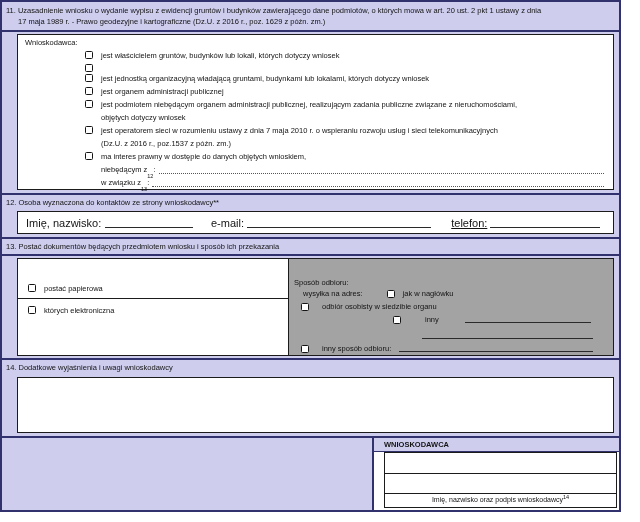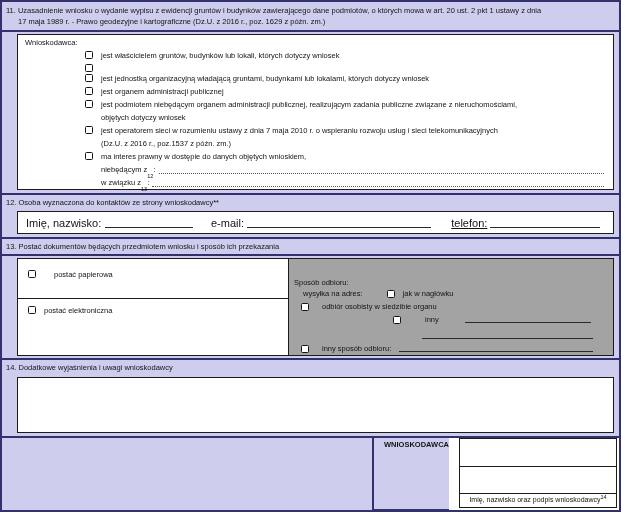--- a/index.html
+++ b/index.html
@@ -23,33 +23,33 @@
   .int-line { display:flex; align-items:flex-end; line-height:13px; margin-left:16px; }
   .dots { flex:1; border-bottom:1px dotted #555; margin:0 2px 2px 3px; height:9px; }
   sup { font-size:5.5px; vertical-align:super; line-height:0; }
   .box12 { height:23px; padding:0 8px; display:flex; align-items:flex-end; font-size:11px; }
   .box12 .lbl { padding-bottom:4px; white-space:nowrap; }
   .uline { border-bottom:1px solid #2a2a2a; height:0; margin-bottom:5px; }
   .u1 { flex:1; margin-left:4px; } .u2 { flex:2.1; margin-left:3px; } .u3 { flex:1.25; margin:0 5px 5px 3px; }
   .ml18 { margin-left:18px; } .ml8 { margin-left:20px;text-decoration:underline; }
   .t13 { display:flex; height:98px; font-size:7.5px; }
   .t13-left { width:272px; border:1px solid #1b1b1b; background:#fff; display:flex; flex-direction:column; }
-  .t13-c1 { height:40px; border-bottom:1px solid #1b1b1b; padding:9px 4px 0 10px;gap:10px; }
+  .t13-c1 { height:40px; border-bottom:1px solid #1b1b1b; padding:23px 4px 0 10px; }
   .t13-c2 { flex:1; padding:5px 4px 0 10px; }
   .t13-right { flex:1; border:1px solid #1b1b1b; border-left:none; background:#a3a3a3;
                padding:2px 0 0 5px; display:flex; flex-direction:column;justify-content:flex-end; }
   .drow { display:flex; align-items:flex-start; line-height:12px; margin-top:1px; }
   .gap13 { margin-right:13px !important; }
   .d-ul { flex:1; border-bottom:1px solid #2a2a2a; height:9px; margin-right:22px; margin-left:10px; }
   .d-ul2 { border-bottom:1px solid #2a2a2a; height:0; margin:12px 20px 0 128px; }
   .d-ul3 { flex:1; border-bottom:1px solid #2a2a2a; height:9px; margin-right:20px; }
   .box14 { height:56px; }
   .bottom { display:flex; border-top:2px solid #31316e; height:74px; }
   .b-left { width:372px; border-right:2px solid #31316e; }
-  .b-right { flex:1; background:#ffffff; display:flex; }
+  .b-right { flex:1; background:#ffffff; display:flex; flex-direction:column; }
   .sig-head { background:#cecdee; font-size:7.5px; font-weight:bold; padding:2px 0 2px 10px;
               border-bottom:1px solid #31316e; }
   .sig-table { margin:0 2px 2px 10px; border:1px solid #1b1b1b; background:#fff; flex:1;
                display:flex; flex-direction:column; }
   .sig-row { flex:1; border-bottom:1px solid #1b1b1b; }
   .sig-cap { height:13px; font-size:7px; text-align:center; padding-top:2px; }
 </style>
 </head>
 <body>
 
@@ -142,21 +142,21 @@
   </div>
   <div class="content" style="padding-top:2px;padding-bottom:2px;">
     <div class="t13">
       <div class="t13-left">
         <div class="t13-c1 opt">
           <span class="cb"></span>
           <span>postać papierowa</span>
         </div>
         <div class="t13-c2 opt">
           <span class="cb"></span>
-          <span>postać elektroniczna</span>
+          <span>których elektroniczna</span>
         </div>
       </div>
       <div class="t13-right">
         <div>Sposób odbioru:</div>
         <div class="drow" style="margin-left:9px;">
           <span>wysyłka na adres:</span>
           <span class="cb" style="margin-left:24px;"></span>
           <span>jak w nagłówku</span>
         </div>
         <div class="drow" style="margin-left:7px;">

